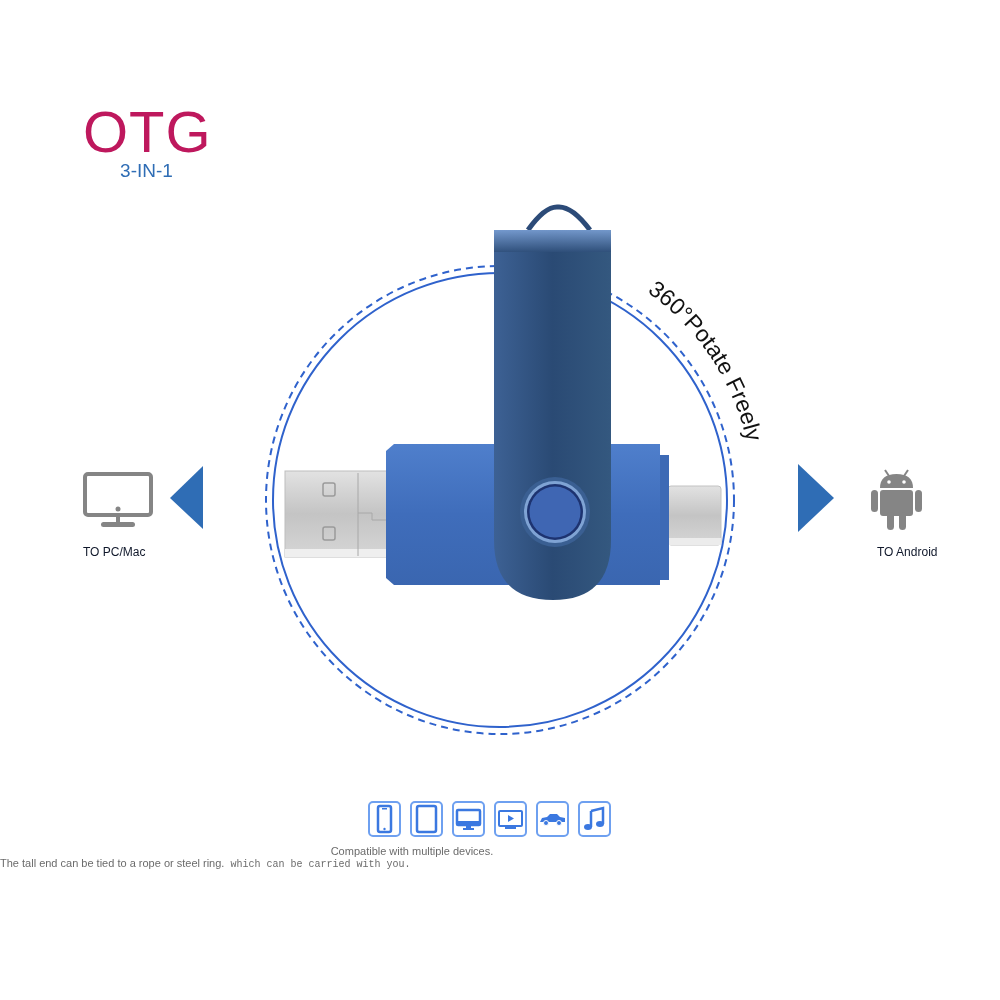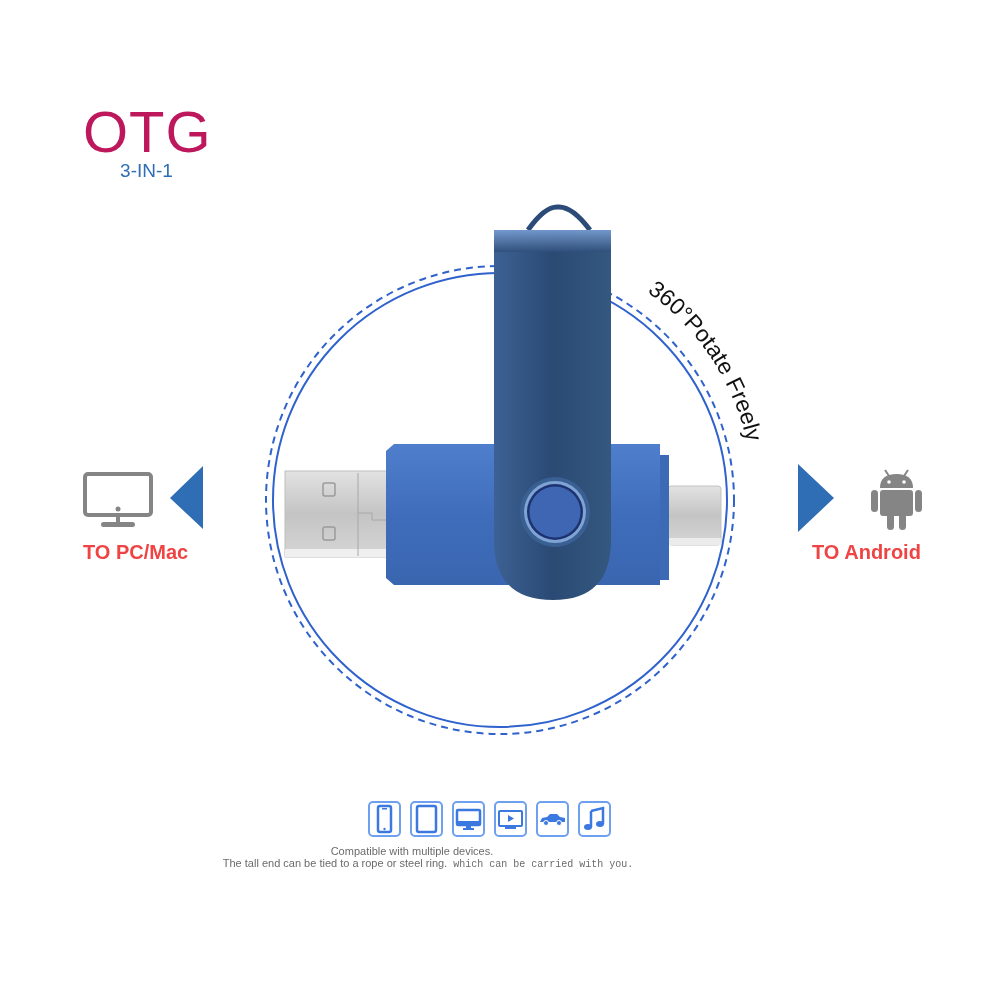--- a/index.html
+++ b/index.html
@@ -1,23 +1,23 @@
 <!DOCTYPE html>
 <html><head>
 <meta charset="utf-8">
 <style>
   html, body { margin:0; padding:0; background:#ffffff; }
   body { width:1000px; height:1000px; position:relative; overflow:hidden; font-family:"Liberation Sans", sans-serif; }
   .abs { position:absolute; }
   #title { left:83px; top:100px; width:127px; text-align:center; font-size:58px; line-height:64px; color:#be185d; letter-spacing:1px; }
   #subtitle { left:83px; top:160px; width:127px; text-align:center; font-size:19px; line-height:22px; color:#2f6db5; }
-  .side-label { font-size:20px; line-height:18px; color:#ef4444;font-weight:bold; }
+  .side-label { font-size:12px; line-height:18px; color:#0f172a; }
   #rotate-label { left:0; top:0; width:1000px; height:1000px; }
   #footer1 { left:0; top:845px; width:824px; text-align:center; font-size:11px; line-height:13px; color:#6b6b6b; }
-  #footer2 { left:16px; top:857px; width:824px; text-align:center; font-size:11px; line-height:13px; color:#6b6b6b; }
+  #footer2 { left:0; top:857px; width:824px; font-size:11px; line-height:13px; color:#6b6b6b; }
   #footer2 .mono { font-family:"Liberation Mono", monospace; font-size:10px; }
   .dev-icon { position:absolute; top:801px; width:33px; height:36px; border:2px solid #6ea0f0; border-radius:5px; box-sizing:border-box; background:#ffffff; }
   .dev-icon svg { position:absolute; left:0; top:0; }
 </style>
 </head>
 <body>
 
 <div class="abs" id="title">OTG</div>
 <div class="abs" id="subtitle">3-IN-1</div>
 
@@ -106,21 +106,21 @@
   <line x1="38" y1="2" x2="34" y2="8" stroke="#858585" stroke-width="2"></line>
   <path d="M10 20 Q10 6 26.5 6 Q43 6 43 20 Z" fill="#858585"></path>
   <circle cx="19" cy="14" r="1.8" fill="#ffffff"></circle>
   <circle cx="34" cy="14" r="1.8" fill="#ffffff"></circle>
   <rect x="10" y="22" width="33" height="26" rx="3" fill="#858585"></rect>
   <rect x="1" y="22" width="7" height="22" rx="3.5" fill="#858585"></rect>
   <rect x="45" y="22" width="7" height="22" rx="3.5" fill="#858585"></rect>
   <rect x="17" y="44" width="7" height="18" rx="3.5" fill="#858585"></rect>
   <rect x="29" y="44" width="7" height="18" rx="3.5" fill="#858585"></rect>
 </svg>
-<div class="abs side-label" style="left:812px;top:543px">TO Android</div>
+<div class="abs side-label" style="left:877px;top:543px">TO Android</div>
 
 <div class="dev-icon" style="left:368px">
   <svg width="29" height="32">
       <rect x="8" y="3" width="13" height="26" rx="2" fill="none" stroke="#3b78e0" stroke-width="2.5"></rect>
       <rect x="12" y="5" width="5" height="1.5" fill="#3b78e0"></rect>
       <circle cx="14.5" cy="26" r="1.2" fill="#3b78e0"></circle>
     </svg>
 </div>
 <div class="dev-icon" style="left:410px">
   <svg width="29" height="32">

